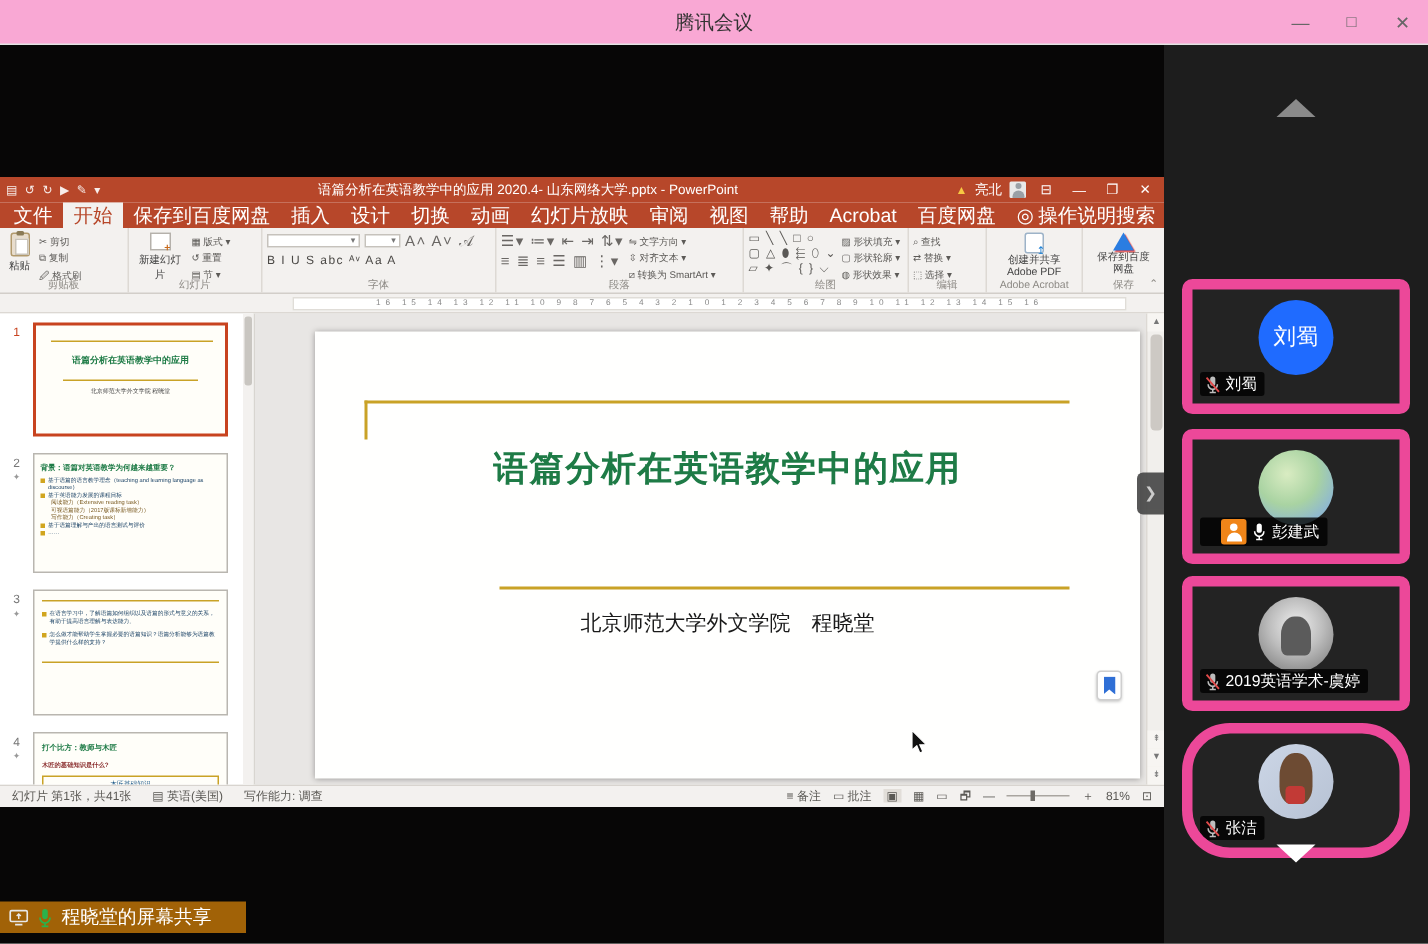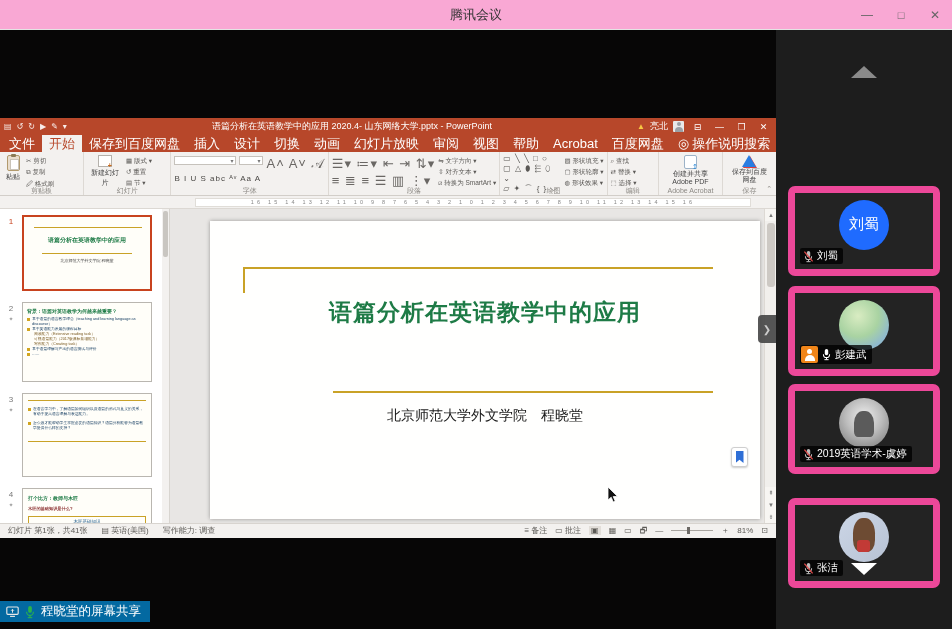--- a/index.html
+++ b/index.html
@@ -40,21 +40,21 @@
   .clip-icon::before{content:"";position:absolute;top:-2px;left:3px;width:5px;height:3px;background:#8a7a55;border-radius:1px;}
   .clip-icon::after{content:"";position:absolute;top:3px;left:2px;width:7px;height:9px;background:#fff;border:1px solid #c9c3b8;}
   .smallrows{display:flex;flex-direction:column;justify-content:flex-start;gap:2px;font-size:6.5px;color:#5c5a57;padding-top:3px;}
   .smallrows span{white-space:nowrap;}
   .slide-icon{width:14px;height:12px;background:#fff;border:1px solid #b5b1ab;position:relative;}
   .slide-icon::before{content:"+";position:absolute;right:-1px;bottom:-3px;font-size:7px;color:#c96a1c;font-weight:bold;}
   .fontbox{width:62px;height:9px;background:#fff;border:1px solid #c6c2bc;font-size:6px;color:#777;display:flex;align-items:center;padding:0 2px;justify-content:space-between;}
   .fontbox.sz{width:24px;}
   .glyphrow{font-size:8px;color:#4a4845;letter-spacing:1px;white-space:nowrap;}
   .col{display:flex;flex-direction:column;gap:2px;}
-  .icon-glyphs{font-size:13px;color:#6a6764;letter-spacing:1px;white-space:nowrap;}
+  .icon-glyphs{font-size:10px;color:#6a6764;letter-spacing:1px;white-space:nowrap;}
   .shapes{font-size:8px;color:#5a5855;line-height:10px;letter-spacing:1px;}
   .acrobat-ic{width:13px;height:14px;border:1px solid #9db3c8;border-radius:2px;background:#fff;position:relative;}
   .acrobat-ic::after{content:"↥";position:absolute;right:-2px;bottom:-3px;font-size:7px;color:#1a7fd4;}
   .baidu-ic{width:0;height:0;border-left:7px solid transparent;border-right:7px solid transparent;border-bottom:12px solid #2a7de1;position:relative;filter:drop-shadow(1px 1px 0 #e23d3d);}
   .ribbon-collapse{position:absolute;right:4px;bottom:2px;font-size:7px;color:#8d8a85;}
 
   .ruler{height:13px;background:#f3f1ef;border-bottom:1px solid #dcd8d3;display:flex;align-items:center;}
   .ruler-strip{margin-left:195px;width:556px;height:9px;background:#fff;border:1px solid #e0ddd8;font-size:5.5px;color:#888;display:flex;align-items:center;justify-content:center;letter-spacing:3.2px;white-space:nowrap;overflow:hidden;}
 
   .ppt-body{position:relative;height:314px;display:flex;}
@@ -86,21 +86,21 @@
   .vscroll{width:12px;background:#f1efec;border-left:1px solid #ddd9d4;position:relative;}
   .vscroll .arr{position:absolute;left:0;width:12px;height:12px;font-size:6px;color:#777;text-align:center;line-height:12px;background:#f7f5f2;}
   .vscroll .vthumb{position:absolute;top:14px;left:2px;width:8px;height:64px;background:#cdc9c4;border-radius:3px;}
 
   .ppt-status{height:14px;background:#f3f1ef;border-top:1px solid #d8d4cf;display:flex;align-items:center;font-size:8px;color:#5b5955;padding:0 8px;gap:14px;}
   .st-right{margin-left:auto;display:flex;align-items:center;gap:8px;}
   .zoom-slider{width:42px;height:1px;background:#a9a5a0;position:relative;}
   .zoom-slider .knob{position:absolute;left:16px;top:-3px;width:3px;height:7px;background:#6d6a66;}
 
   
-  .share-banner{position:absolute;left:0;top:571px;height:21px;background:#0369a1;display:flex;align-items:center;gap:5px;padding:0 9px 0 6px;}
+  .share-banner{position:absolute;left:0;top:571px;height:21px;background:#a16207;display:flex;align-items:center;gap:5px;padding:0 23px 0 6px;}
   .share-banner .txt{color:#fff;font-size:12.5px;}
 
   
   .panel-handle{position:absolute;left:758px;top:315px;width:18px;height:28px;background:#454545;border-radius:4px 0 0 4px;color:#c9c9c9;font-size:10px;display:flex;align-items:center;justify-content:center;opacity:.9;}
 
   
   .sidebar{position:absolute;top:30px;left:776px;width:176px;height:599px;background:#1d1d1d;}
   .scroll-up{position:absolute;top:36px;left:50%;transform:translateX(-50%);width:0;height:0;border-left:13px solid transparent;border-right:13px solid transparent;border-bottom:12px solid #8a8a8a;}
   .tile{position:absolute;left:12px;width:152px;height:90px;background:#232323;border:7px solid #ec4899;border-radius:7px;overflow:hidden;}
   .tile.speaking{border:2px solid #23a455;}
@@ -450,21 +450,21 @@
           <line x1="8" y1="13.5" x2="8" y2="16" stroke="#bdbdbd" stroke-width="1.5"></line>
           <line x1="5" y1="16.5" x2="11" y2="16.5" stroke="#bdbdbd" stroke-width="1.5"></line>
           <line x1="2" y1="2" x2="14" y2="16" stroke="#e24b4b" stroke-width="1.8"></line>
         </svg>
       <span class="nm">刘蜀</span>
     </div>
   </div>
 
   <div class="tile" style="top:256px;">
     <div class="avatar-circle av3"></div>
-    <div class="tile-label" style="padding-left:1px;">
+    <div class="tile-label" style="padding-left:14px;">
       <span class="host-badge"></span>
       <svg class="mic" width="11" height="13" viewBox="0 0 16 18">
           <rect x="5.5" y="1" width="5" height="9" rx="2.5" fill="#ffffff"></rect>
           <path d="M3.5 8.5a4.5 5 0 0 0 9 0" fill="none" stroke="#ffffff" stroke-width="1.5"></path>
           <line x1="8" y1="13.5" x2="8" y2="16" stroke="#ffffff" stroke-width="1.5"></line>
           <line x1="5" y1="16.5" x2="11" y2="16.5" stroke="#ffffff" stroke-width="1.5"></line>
         </svg>
       <span class="nm">彭建武</span>
     </div>
   </div>
@@ -478,21 +478,21 @@
           <rect x="5.5" y="1" width="5" height="9" rx="2.5" fill="#bdbdbd"></rect>
           <path d="M3.5 8.5a4.5 5 0 0 0 9 0" fill="none" stroke="#bdbdbd" stroke-width="1.5"></path>
           <line x1="8" y1="13.5" x2="8" y2="16" stroke="#bdbdbd" stroke-width="1.5"></line>
           <line x1="5" y1="16.5" x2="11" y2="16.5" stroke="#bdbdbd" stroke-width="1.5"></line>
           <line x1="2" y1="2" x2="14" y2="16" stroke="#e24b4b" stroke-width="1.8"></line>
         </svg>
       <span class="nm">2019英语学术-虞婷</span>
     </div>
   </div>
 
-  <div class="tile" style="top:468px;">
+  <div class="tile" style="top:452px;border-radius:32px;">
     <div class="avatar-circle av5">
         <div class="hairb"></div>
         <div class="bag"></div>
       </div>
     <div class="tile-label">
       <svg class="mic" width="11" height="13" viewBox="0 0 16 18">
           <rect x="5.5" y="1" width="5" height="9" rx="2.5" fill="#bdbdbd"></rect>
           <path d="M3.5 8.5a4.5 5 0 0 0 9 0" fill="none" stroke="#bdbdbd" stroke-width="1.5"></path>
           <line x1="8" y1="13.5" x2="8" y2="16" stroke="#bdbdbd" stroke-width="1.5"></line>
           <line x1="5" y1="16.5" x2="11" y2="16.5" stroke="#bdbdbd" stroke-width="1.5"></line>

